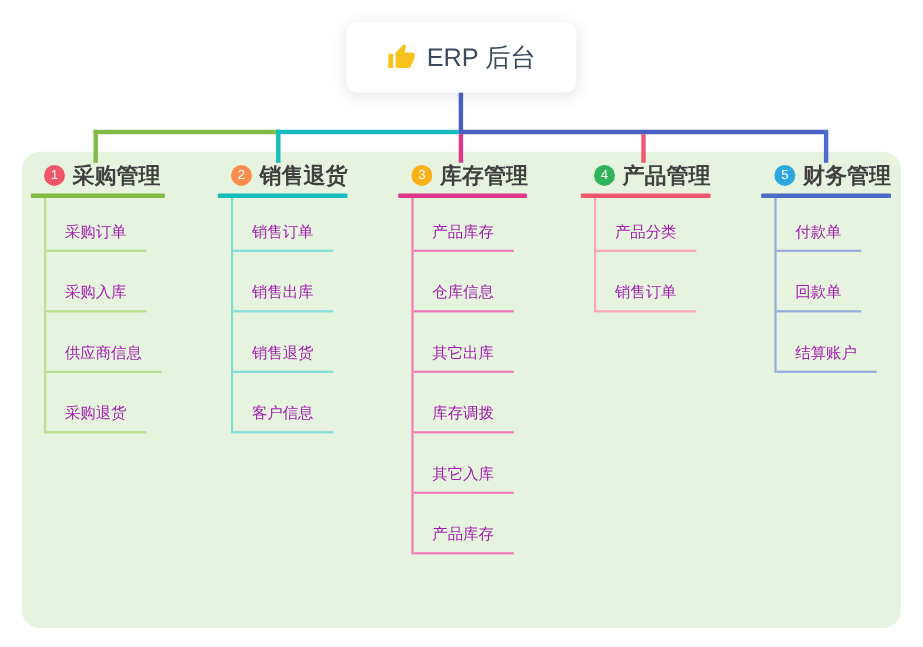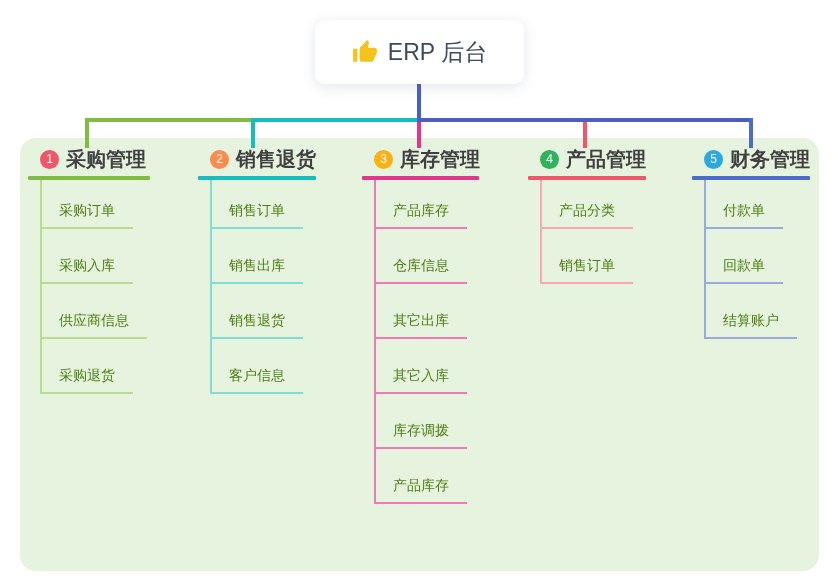--- a/index.html
+++ b/index.html
@@ -60,21 +60,21 @@
   }
   .branch-title { font-size:20px; font-weight:600; color:#404040; white-space:nowrap; }
   .branch-underline { height:4px; margin-top:3px; background:var(--main); border-radius:1px; }
 
   .children { margin-left:12px; border-left:2px solid var(--light); }
   .child {
     display:flex; align-items:flex-end;
     height:55px; width:max-content;
     padding:0 18px 7px 17px;
     border-bottom:2px solid var(--light);
-    font-size:14px; color:#4d7c0f; white-space:nowrap;
+    font-size:14px; color:#a21caf; white-space:nowrap;
   }
   .child:first-child { height:49px; }
 </style>
 </head>
 <body>
 
 <div class="stage">
 
   <div class="panel" style="background: rgb(230, 244, 223);"></div>
 
@@ -126,22 +126,22 @@
   <div class="branch branch-3" style="--main: #e0368c; --light: #f07ab8; --badge: #fbb116;">
     <div class="branch-header">
       <span class="badge">3</span>
       <span class="branch-title">库存管理</span>
     </div>
     <div class="branch-underline"></div>
     <div class="children">
       <div class="child">产品库存</div>
       <div class="child">仓库信息</div>
       <div class="child">其它出库</div>
+      <div class="child">库存调拨</div>
       <div class="child">其它入库</div>
-      <div class="child">库存调拨</div>
       <div class="child">产品库存</div>
     </div>
   </div>
 
   <div class="branch branch-4" style="--main: #f2566c; --light: #f9a8b2; --badge: #2fb25b;">
     <div class="branch-header">
       <span class="badge">4</span>
       <span class="branch-title">产品管理</span>
     </div>
     <div class="branch-underline"></div>

